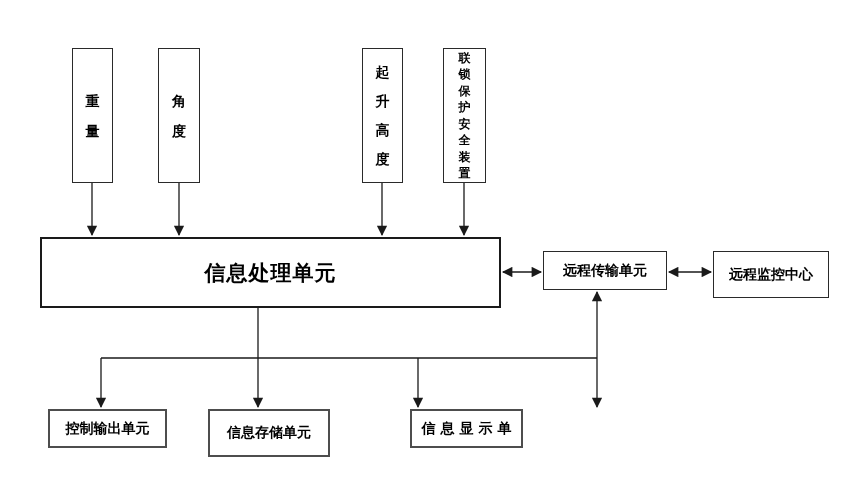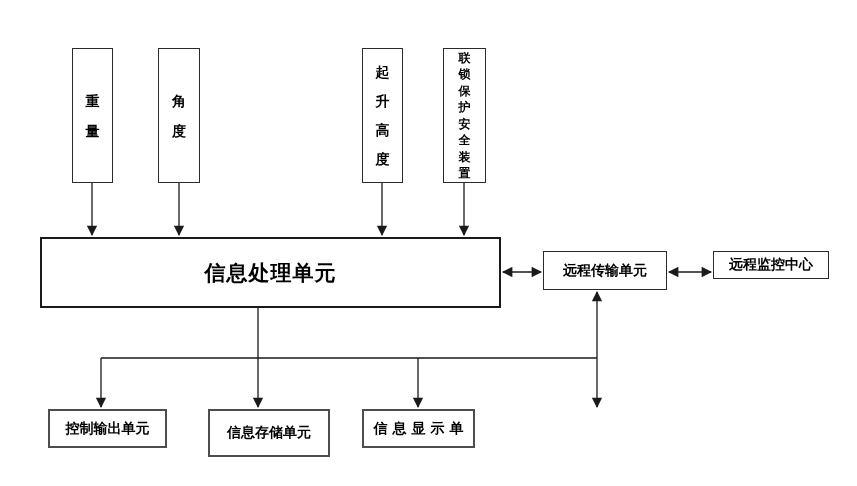--- a/index.html
+++ b/index.html
@@ -51,21 +51,21 @@
   }
   
   .side-node { font-size: 14px; }
   
   .out-node {
     border-width: 2px;
     border-color: #4d4d4d;
     font-size: 14px;
     text-align: center;
   }
-  .spaced { letter-spacing: 5px; text-indent: 5px; }
+  .spaced { letter-spacing: 5px; text-indent: 5px; margin-left: 48px; }
 </style>
 </head>
 <body>
 
 <div id="canvas">
 
   <svg id="wires" viewBox="0 0 857 486" xmlns="http://www.w3.org/2000/svg">
     <defs>
       <marker id="ah" viewBox="0 0 10 10" refX="9" refY="5" markerWidth="10" markerHeight="8" orient="auto-start-reverse">
         <path d="M0,0 L10,5 L0,10 z" fill="#1a1a1a"></path>
@@ -115,21 +115,21 @@
       <span class="vchar">安</span>
       <span class="vchar">全</span>
       <span class="vchar">装</span>
       <span class="vchar">置</span>
     </div>
 
   <div class="node side-node" style="left:543px; top:251px; width:124px; height:39px;">远程传输单元</div>
 
   <div class="node main-node" style="left:40px; top:237px; width:461px; height:71px;">信息处理单元</div>
 
-  <div class="node side-node" style="left:713px; top:251px; width:116px; height:28px;">远程监控中心</div>
+  <div class="node side-node" style="left:713px; top:251px; width:116px; height:47px;">远程监控中心</div>
 
   <div class="node out-node" style="left:48px;  top:409px; width:119px; height:39px;">控制输出单元</div>
 
   <div class="node out-node" style="left:208px; top:409px; width:122px; height:48px;">信息存储单元</div>
 
   <div class="node out-node spaced" style="left:362px; top:409px; width:113px; height:39px;">信息显示单</div>
 
 
 </div>
 

